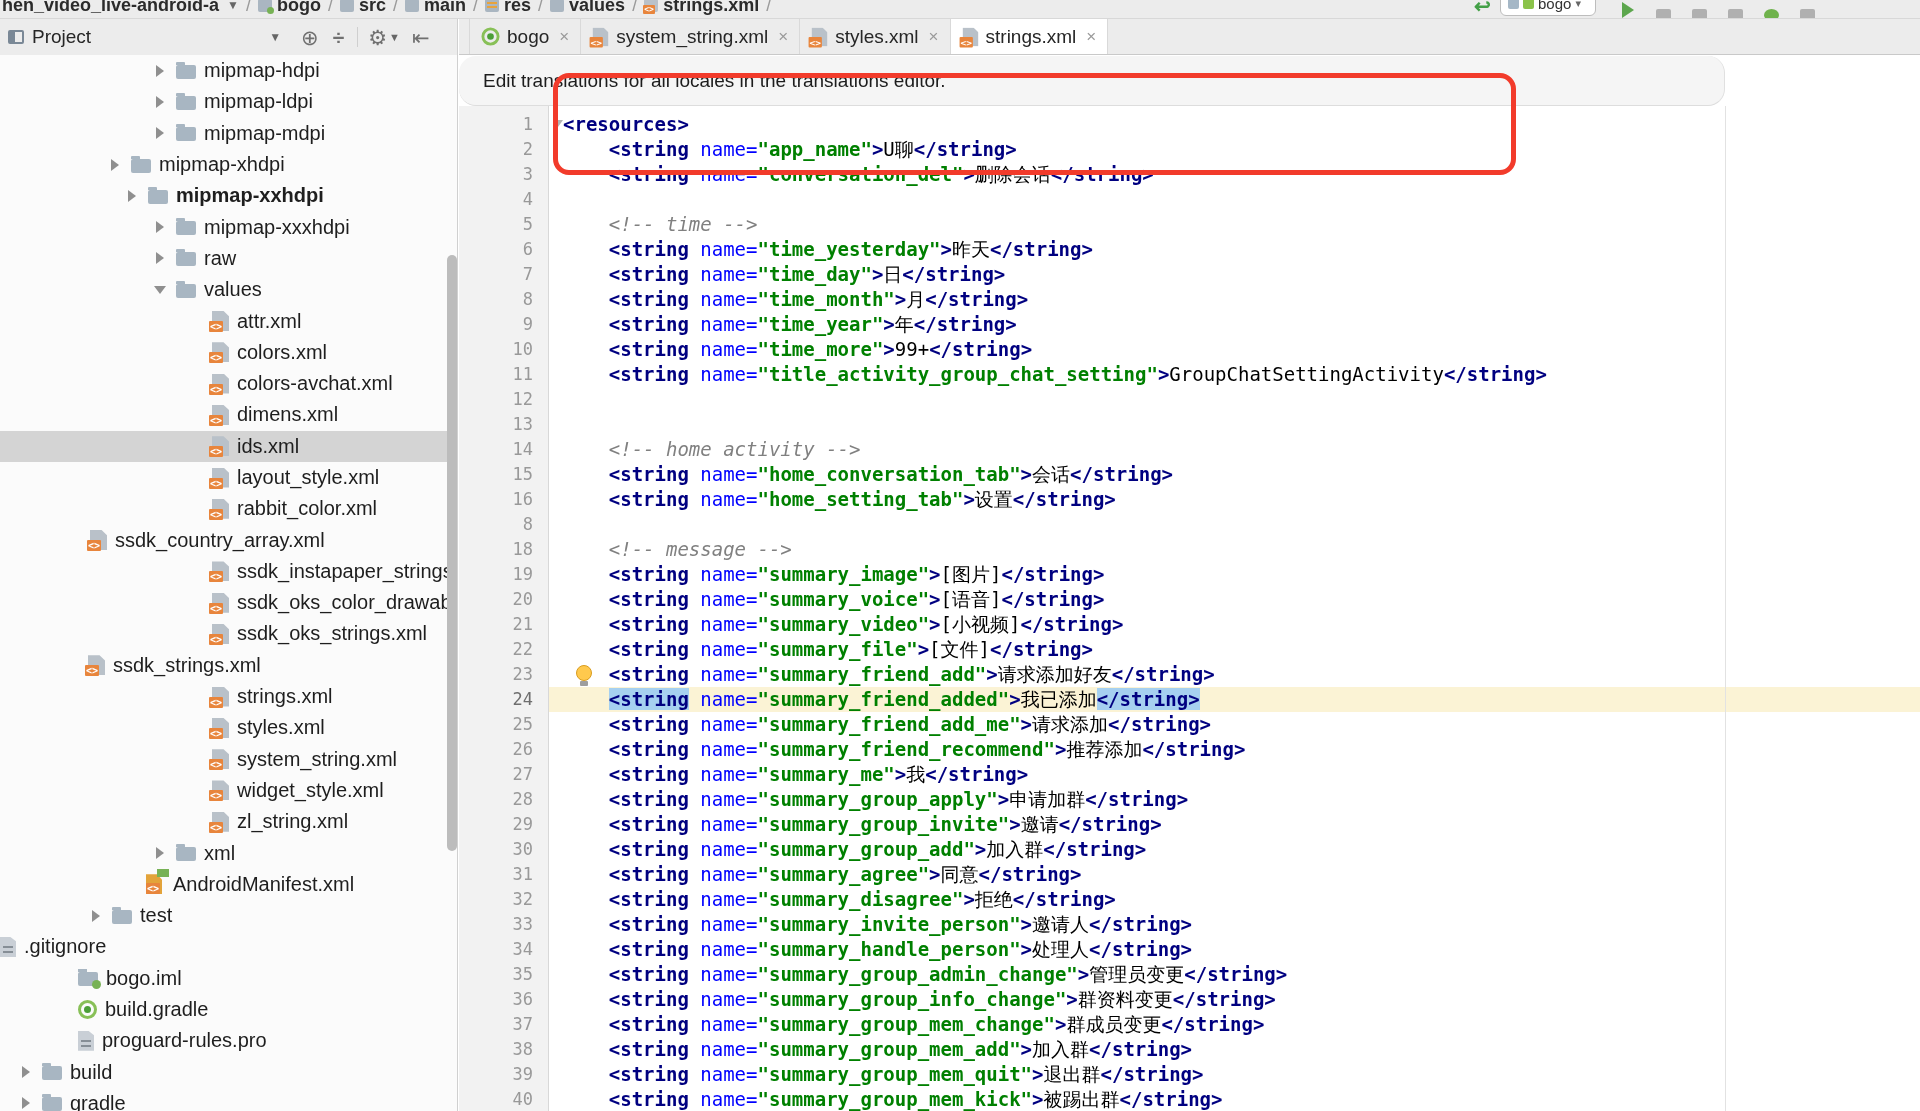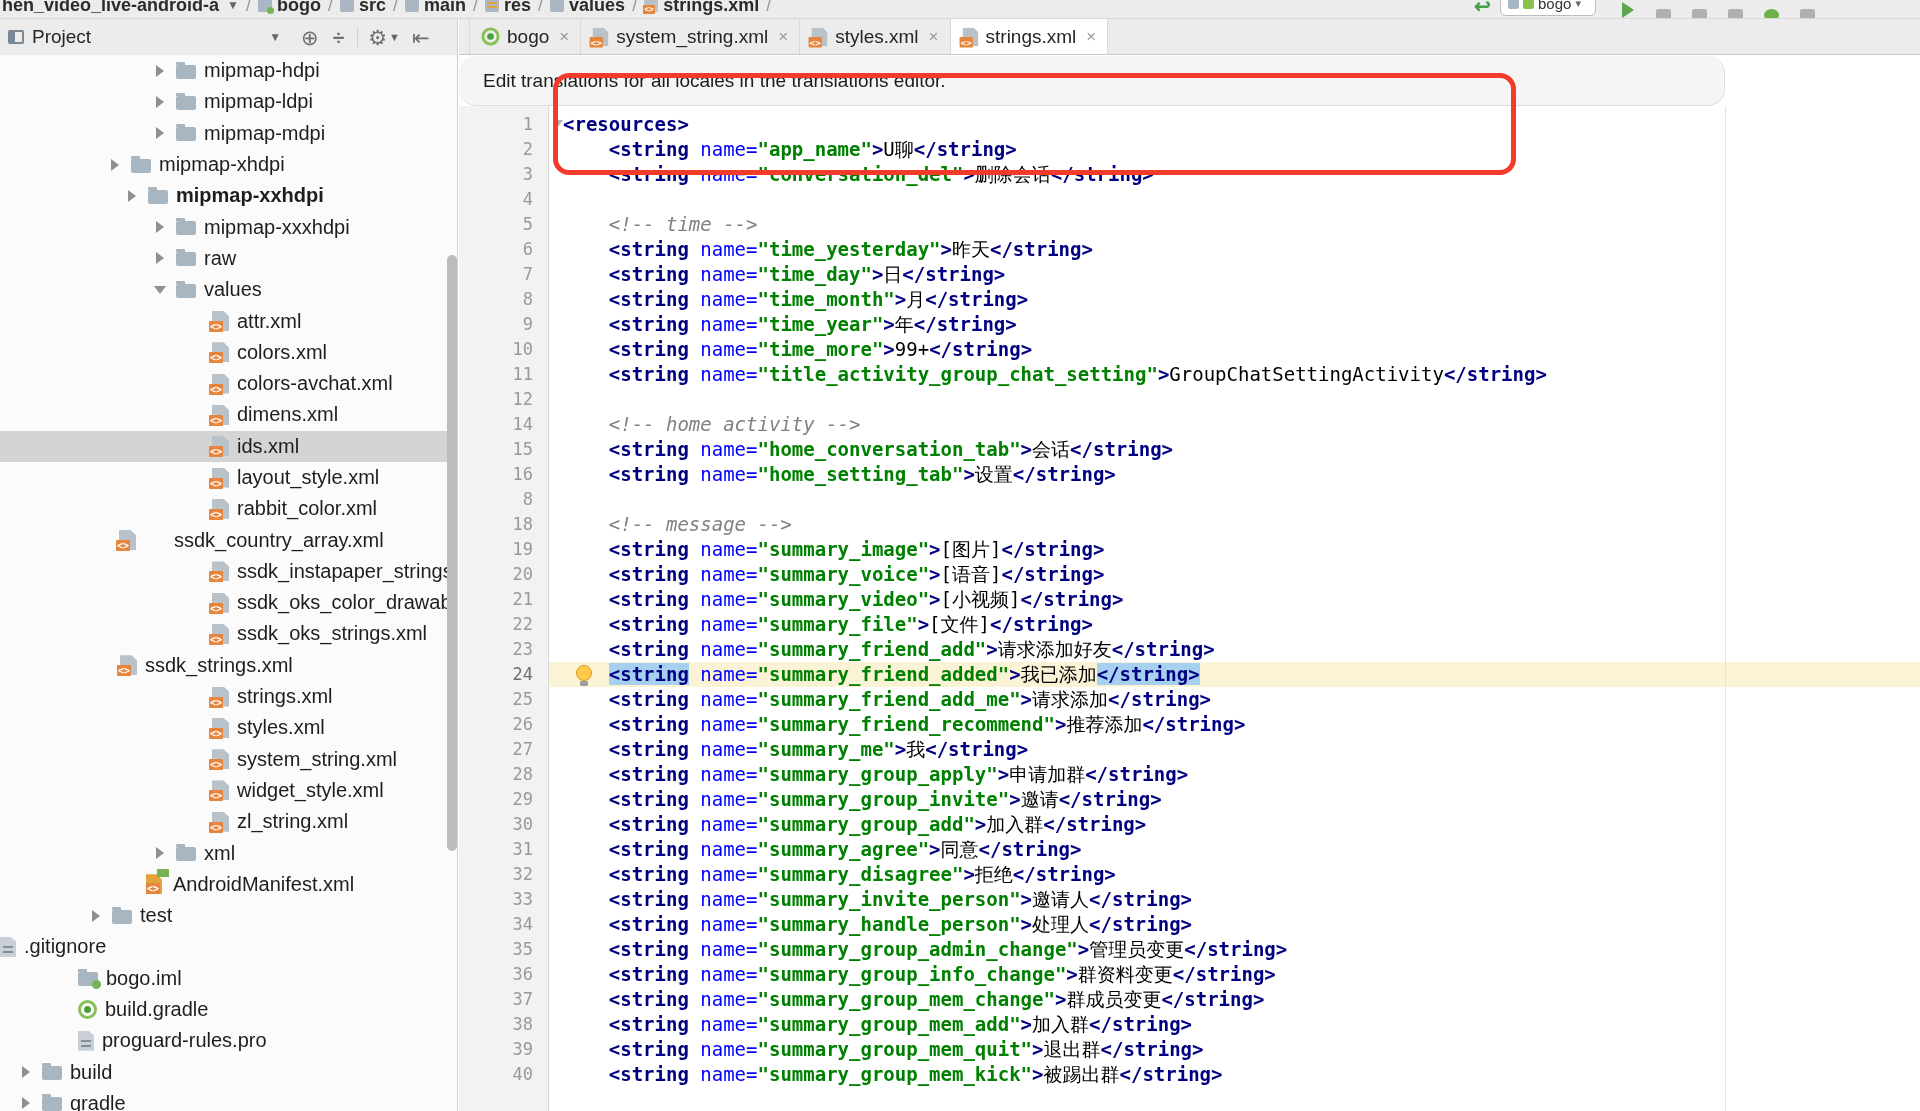--- a/index.html
+++ b/index.html
@@ -276,37 +276,37 @@
         <span class="t-label">ids.xml</span>
       </div>
       <div class="tree-row" style="padding-left: 212px;">
         <span class="ti i-xml"></span>
         <span class="t-label">layout_style.xml</span>
       </div>
       <div class="tree-row" style="padding-left: 212px;">
         <span class="ti i-xml"></span>
         <span class="t-label">rabbit_color.xml</span>
       </div>
-      <div class="tree-row" style="padding-left: 119px; gap: 30px;">
+      <div class="tree-row" style="padding-left: 90px;">
         <span class="ti i-xml"></span>
         <span class="t-label">ssdk_country_array.xml</span>
       </div>
       <div class="tree-row" style="padding-left: 212px;">
         <span class="ti i-xml"></span>
         <span class="t-label">ssdk_instapaper_strings.xml</span>
       </div>
       <div class="tree-row" style="padding-left: 212px;">
         <span class="ti i-xml"></span>
         <span class="t-label">ssdk_oks_color_drawable.xml</span>
       </div>
       <div class="tree-row" style="padding-left: 212px;">
         <span class="ti i-xml"></span>
         <span class="t-label">ssdk_oks_strings.xml</span>
       </div>
-      <div class="tree-row" style="padding-left: 120px;">
+      <div class="tree-row" style="padding-left: 88px;">
         <span class="ti i-xml"></span>
         <span class="t-label">ssdk_strings.xml</span>
       </div>
       <div class="tree-row" style="padding-left: 212px;">
         <span class="ti i-xml"></span>
         <span class="t-label">strings.xml</span>
       </div>
       <div class="tree-row" style="padding-left: 212px;">
         <span class="ti i-xml"></span>
         <span class="t-label">styles.xml</span>
@@ -410,20 +410,21 @@
       <div class="eline"><div class="gut">3</div><div class="code"><span>    </span><span class="tg">&lt;string</span><span> </span><span class="at">name=</span><span class="vl">"conversation_del"</span><span class="tg">&gt;</span><span class="tx">删除会话</span><span class="tg">&lt;/string&gt;</span></div></div>
       <div class="eline"><div class="gut">4</div><div class="code"></div></div>
       <div class="eline"><div class="gut">5</div><div class="code"><span>    </span><span class="cm">&lt;!-- time --&gt;</span></div></div>
       <div class="eline"><div class="gut">6</div><div class="code"><span>    </span><span class="tg">&lt;string</span><span> </span><span class="at">name=</span><span class="vl">"time_yesterday"</span><span class="tg">&gt;</span><span class="tx">昨天</span><span class="tg">&lt;/string&gt;</span></div></div>
       <div class="eline"><div class="gut">7</div><div class="code"><span>    </span><span class="tg">&lt;string</span><span> </span><span class="at">name=</span><span class="vl">"time_day"</span><span class="tg">&gt;</span><span class="tx">日</span><span class="tg">&lt;/string&gt;</span></div></div>
       <div class="eline"><div class="gut">8</div><div class="code"><span>    </span><span class="tg">&lt;string</span><span> </span><span class="at">name=</span><span class="vl">"time_month"</span><span class="tg">&gt;</span><span class="tx">月</span><span class="tg">&lt;/string&gt;</span></div></div>
       <div class="eline"><div class="gut">9</div><div class="code"><span>    </span><span class="tg">&lt;string</span><span> </span><span class="at">name=</span><span class="vl">"time_year"</span><span class="tg">&gt;</span><span class="tx">年</span><span class="tg">&lt;/string&gt;</span></div></div>
       <div class="eline"><div class="gut">10</div><div class="code"><span>    </span><span class="tg">&lt;string</span><span> </span><span class="at">name=</span><span class="vl">"time_more"</span><span class="tg">&gt;</span><span class="tx">99+</span><span class="tg">&lt;/string&gt;</span></div></div>
       <div class="eline"><div class="gut">11</div><div class="code"><span>    </span><span class="tg">&lt;string</span><span> </span><span class="at">name=</span><span class="vl">"title_activity_group_chat_setting"</span><span class="tg">&gt;</span><span class="tx">GroupChatSettingActivity</span><span class="tg">&lt;/string&gt;</span></div></div>
       <div class="eline"><div class="gut">12</div><div class="code"></div></div>
+      <div class="eline"><div class="gut">13</div><div class="code"></div></div>
       <div class="eline"><div class="gut">14</div><div class="code"><span>    </span><span class="cm">&lt;!-- home activity --&gt;</span></div></div>
       <div class="eline"><div class="gut">15</div><div class="code"><span>    </span><span class="tg">&lt;string</span><span> </span><span class="at">name=</span><span class="vl">"home_conversation_tab"</span><span class="tg">&gt;</span><span class="tx">会话</span><span class="tg">&lt;/string&gt;</span></div></div>
       <div class="eline"><div class="gut">16</div><div class="code"><span>    </span><span class="tg">&lt;string</span><span> </span><span class="at">name=</span><span class="vl">"home_setting_tab"</span><span class="tg">&gt;</span><span class="tx">设置</span><span class="tg">&lt;/string&gt;</span></div></div>
       <div class="eline"><div class="gut">8</div><div class="code"></div></div>
       <div class="eline"><div class="gut">18</div><div class="code"><span>    </span><span class="cm">&lt;!-- message --&gt;</span></div></div>
       <div class="eline"><div class="gut">19</div><div class="code"><span>    </span><span class="tg">&lt;string</span><span> </span><span class="at">name=</span><span class="vl">"summary_image"</span><span class="tg">&gt;</span><span class="tx">[图片]</span><span class="tg">&lt;/string&gt;</span></div></div>
       <div class="eline"><div class="gut">20</div><div class="code"><span>    </span><span class="tg">&lt;string</span><span> </span><span class="at">name=</span><span class="vl">"summary_voice"</span><span class="tg">&gt;</span><span class="tx">[语音]</span><span class="tg">&lt;/string&gt;</span></div></div>
       <div class="eline"><div class="gut">21</div><div class="code"><span>    </span><span class="tg">&lt;string</span><span> </span><span class="at">name=</span><span class="vl">"summary_video"</span><span class="tg">&gt;</span><span class="tx">[小视频]</span><span class="tg">&lt;/string&gt;</span></div></div>
       <div class="eline"><div class="gut">22</div><div class="code"><span>    </span><span class="tg">&lt;string</span><span> </span><span class="at">name=</span><span class="vl">"summary_file"</span><span class="tg">&gt;</span><span class="tx">[文件]</span><span class="tg">&lt;/string&gt;</span></div></div>
       <div class="eline"><div class="gut">23</div><div class="code"><span>    </span><span class="tg">&lt;string</span><span> </span><span class="at">name=</span><span class="vl">"summary_friend_add"</span><span class="tg">&gt;</span><span class="tx">请求添加好友</span><span class="tg">&lt;/string&gt;</span></div></div>

